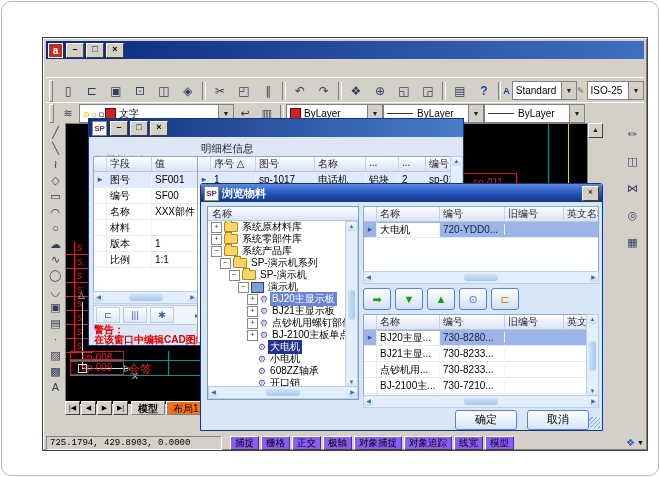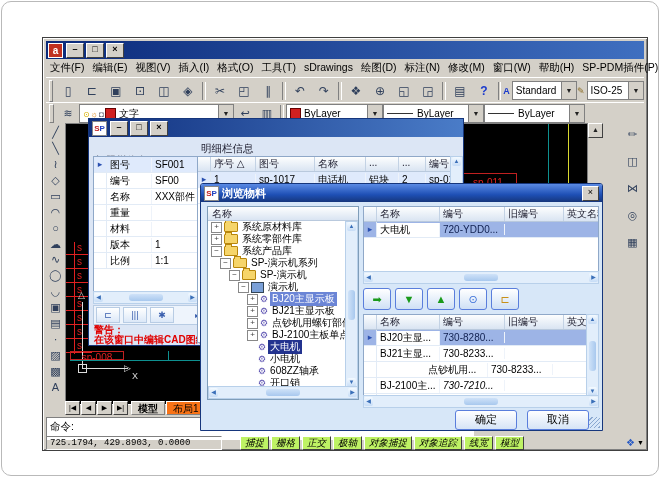--- a/index.html
+++ b/index.html
@@ -61,25 +61,25 @@
   .ucs-l{position:absolute;background:#ddd;}
   .ucs-t{position:absolute;color:#ddd;font-size:9px;}
   
   #tabsrow{left:22px;top:363px;height:14px;right:40px;display:flex;align-items:flex-start;gap:1px;}
   .navb{width:13px;height:12px;background:#d4d0c8;border:1px solid;border-color:#fff #404040 #404040 #fff;
         font-size:7px;line-height:11px;text-align:center;}
   .tab{height:12px;padding:0 6px;font-size:10px;background:#f97316;border:1px solid #808080;border-top-color:#fff;border-left-color:#fff;}
   .tab.active{background:#d4d0c8;font-weight:bold;}
   #cmdline{left:3px;top:379px;width:420px;height:17px;background:#fff;border:1px solid;border-color:#808080 #fff #fff #808080;
            font-size:10.5px;padding:2px 3px;}
-  #statusbar{left:3px;right:3px;top:398px;height:13px;display:flex;align-items:center;gap:18px;font-size:9.5px;}
+  #statusbar{left:3px;right:3px;top:398px;height:13px;display:flex;align-items:center;gap:8px;font-size:9.5px;}
   #coords{width:168px;height:12px;border:1px solid;border-color:#808080 #fff #fff #808080;padding:0 3px;
           font-family:"Liberation Mono","DejaVu Sans Mono",monospace;font-size:9px;line-height:12px;}
-  .stbtn{height:12px;padding:0 4px;background:#bef264;border:1px solid;border-color:#fff #404040 #404040 #fff;
-         line-height:11px;white-space:nowrap;font-style:italic;}
+  .stbtn{height:12px;padding:0 4px;background:#8b5cf6;border:1px solid;border-color:#fff #404040 #404040 #fff;
+         line-height:11px;white-space:nowrap;}
   .stright{margin-left:auto;display:flex;align-items:center;gap:2px;}
   
   .dlg-title{height:18px;display:flex;align-items:center;gap:3px;padding:0 3px;color:#fff;font-weight:bold;font-size:11px;
              background:linear-gradient(90deg,#10307e,#4a7cc8);}
   .spico{width:13px;height:13px;background:#fff;border:1px solid #888;font-size:8px;font-weight:bold;
          display:flex;align-items:center;justify-content:center;color:#c02020;}
   .spico span{color:#2040c0;}
   #dlgA{left:88px;top:118px;width:374px;height:226px;background:#dce6f5;border:1px solid #16367c;z-index:20;}
   .plabel{position:absolute;font-size:10.5px;color:#223;}
   .tbl{position:absolute;background:#fff;border:1px solid #8fa8c8;overflow:hidden;}
@@ -140,38 +140,20 @@
 
     <div class="titlebar abs">
       <div class="appico">a</div>
       <div class="wbtns" id="winbtns">
           <div class="wbtn">–</div>
           <div class="wbtn">□</div>
           <div class="wbtn">×</div>
         </div>
     </div>
 
-    <div class="menubar abs">
-      <div id="menu-items" style="display:flex;">
-          <div class="mi">文件(F)</div>
-          <div class="mi">编辑(E)</div>
-          <div class="mi">视图(V)</div>
-          <div class="mi">插入(I)</div>
-          <div class="mi">格式(O)</div>
-          <div class="mi">工具(T)</div>
-          <div class="mi">sDrawings</div>
-          <div class="mi">绘图(D)</div>
-          <div class="mi">标注(N)</div>
-          <div class="mi">修改(M)</div>
-          <div class="mi">窗口(W)</div>
-          <div class="mi">帮助(H)</div>
-          <div class="mi">SP-PDM插件(P)</div>
-        </div>
-
-    </div>
 
     <div id="tb1" class="tbrow abs">
       <div class="grip"></div>
       <div id="tb1-icons" style="display:flex;align-items:center;">
           <div class="tbtn">
             <div class="g">▯</div>
           </div>
           <div class="tbtn">
             <div class="g">⊏</div>
           </div>
@@ -356,20 +338,24 @@
       <div class="ucs-t" style="left:12px;top:166px;">△</div>
       <div class="ucs-t" style="left:58px;top:239px;">▷</div>
       <div class="ucs-t" style="left:66px;top:247px;">X</div>
       <div class="ucs-l" style="left:12px;top:240px;width:7px;height:7px;background:none;border:1px solid #ddd;"></div>
 
       <div id="blocktbl">
           <div class="brow" style="height: 9px; overflow: hidden;">
             <div class="bcode">sp-008</div>
             <div class="blab"></div>
           </div>
+          <div class="brow" style="height: 14px;">
+            <div class="bcode">sp-009</div>
+            <div class="blab">会签</div>
+          </div>
         </div>
     </div>
 
     <div id="cv-scroll" class="abs">
       <div class="sbbtn">▲</div>
     </div>
 
     <div id="modify-tb" class="abs">
         <div class="tbtn tbtn2" style="margin-bottom: 9px;">
           <div class="g">✏</div>
@@ -393,23 +379,20 @@
       <div class="navb">◀</div>
       <div class="navb">▶</div>
       <div class="navb">▶|</div>
       <div id="tabs" style="display:flex;gap:1px;margin-left:2px;">
           <div class="tab active">模型</div>
           <div class="tab">布局1</div>
           <div class="tab">布局2</div>
         </div>
     </div>
 
-    <div id="cmdline" class="abs">
-      <span>命令:</span>
-    </div>
 
     <div id="statusbar" class="abs">
       <div id="coords">725.1794, 429.8903, 0.0000</div>
       <div id="status-btns" style="display:flex;gap:2px;">
           <div class="stbtn">捕捉</div>
           <div class="stbtn">栅格</div>
           <div class="stbtn">正交</div>
           <div class="stbtn">极轴</div>
           <div class="stbtn">对象捕捉</div>
           <div class="stbtn">对象追踪</div>
@@ -427,39 +410,39 @@
     <div class="dlg-title">
       <div class="spico">S<span>P</span></div>
       <div class="wbtns" id="dlgAbtns">
           <div class="wbtn">–</div>
           <div class="wbtn">□</div>
           <div class="wbtn">×</div>
         </div>
     </div>
     <div class="plabel" style="left:6px;top:35px;">标题栏信息</div>
     <div class="tbl" id="info-tbl" style="left:4px;top:37px;width:103px;height:134px;">
+        <div class="thd">
+          <div class="hgut"></div>
+          <div class="hc" style="width: 38px;">字段</div>
+          <div class="hc" style="width: 44px;">值</div>
+        </div>
         <div class="trw sellight">
           <div class="gut"></div>
           <div class="c" style="width: 38px;">图号</div>
           <div class="c" style="width: 44px;">SF001</div>
         </div>
         <div class="trw">
           <div class="gut"></div>
           <div class="c" style="width: 38px;">编号</div>
           <div class="c" style="width: 44px;">SF00</div>
         </div>
         <div class="trw">
           <div class="gut"></div>
           <div class="c" style="width: 38px;">名称</div>
           <div class="c" style="width: 44px;">XXX部件</div>
-        </div>
-        <div class="trw">
-          <div class="gut"></div>
-          <div class="c" style="width: 38px;">重量</div>
-          <div class="c" style="width: 44px;"></div>
         </div>
         <div class="trw">
           <div class="gut"></div>
           <div class="c" style="width: 38px;">材料</div>
           <div class="c" style="width: 44px;"></div>
         </div>
         <div class="trw">
           <div class="gut"></div>
           <div class="c" style="width: 38px;">版本</div>
           <div class="c" style="width: 44px;">1</div>
@@ -674,29 +657,29 @@
         </div>
         <div class="trw">
           <div class="gut"></div>
           <div class="c" style="width: 56px;">BJ21主显...</div>
           <div class="c" style="width: 58px;">730-8233...</div>
           <div class="c" style="width: 52px;"></div>
           <div class="c" style="width: 54px;"></div>
         </div>
         <div class="trw">
           <div class="gut"></div>
-          <div class="c" style="width: 56px; margin-left: 48px;">点钞机用...</div>
+          <div class="c" style="width: 56px;">点钞机用...</div>
           <div class="c" style="width: 58px;">730-8233...</div>
           <div class="c" style="width: 52px;"></div>
           <div class="c" style="width: 54px;"></div>
         </div>
         <div class="trw">
           <div class="gut"></div>
           <div class="c" style="width: 56px;">BJ-2100主...</div>
-          <div class="c" style="width: 58px; font-style: italic;">730-7210...</div>
+          <div class="c" style="width: 58px;">730-7210...</div>
           <div class="c" style="width: 52px;"></div>
           <div class="c" style="width: 54px;"></div>
         </div>
         <div class="trw">
           <div class="gut"></div>
           <div class="c" style="width: 56px;">大电机</div>
           <div class="c" style="width: 58px;">720-YDD0...</div>
           <div class="c" style="width: 52px;"></div>
           <div class="c" style="width: 54px;"></div>
         </div>

